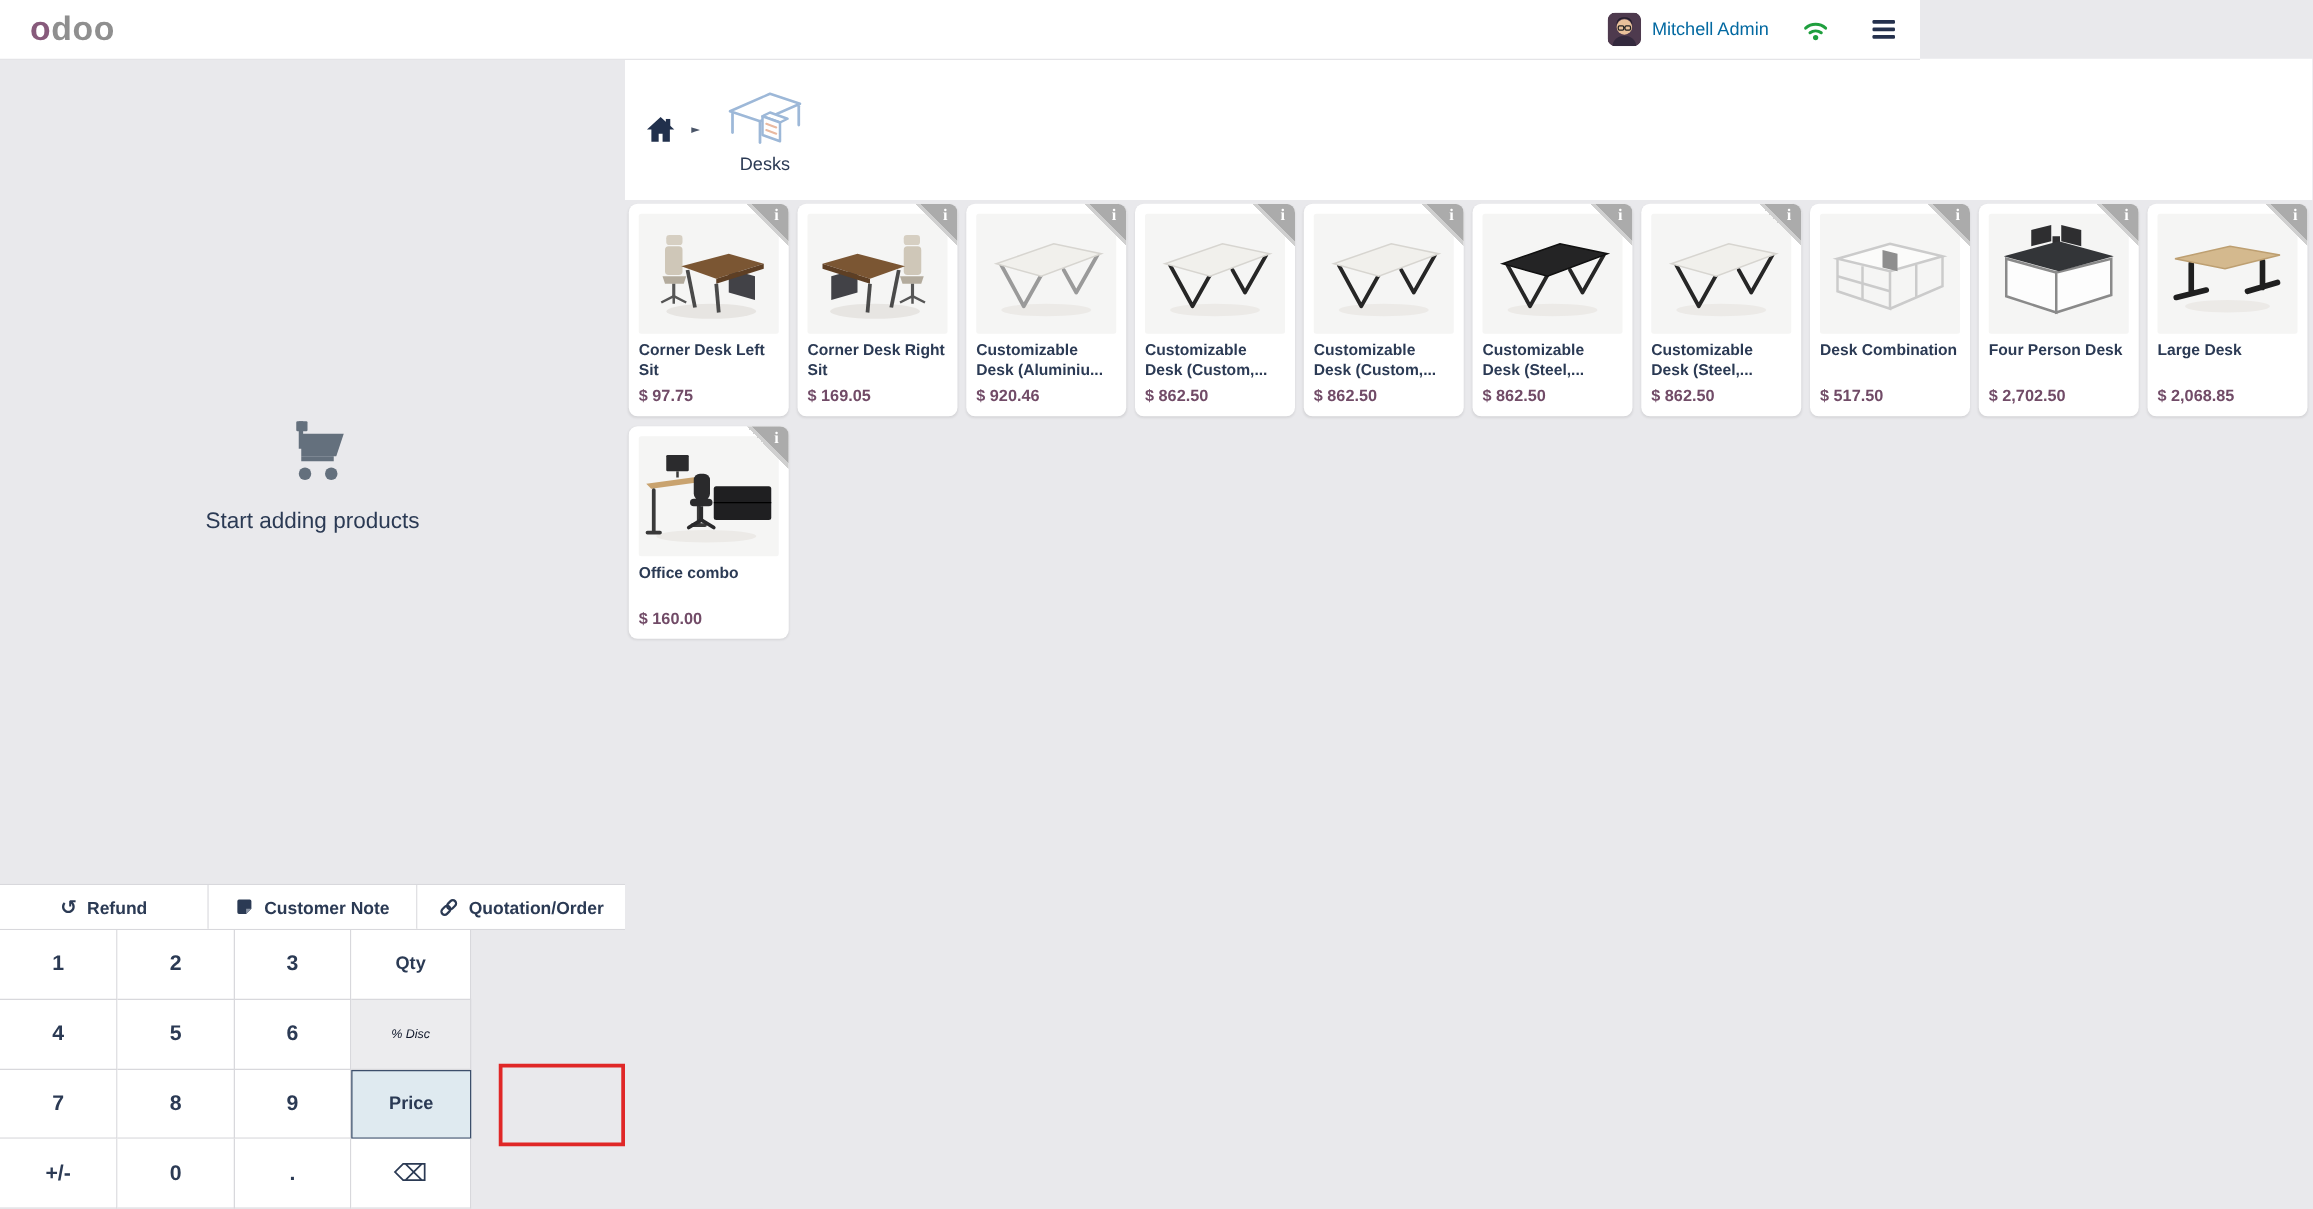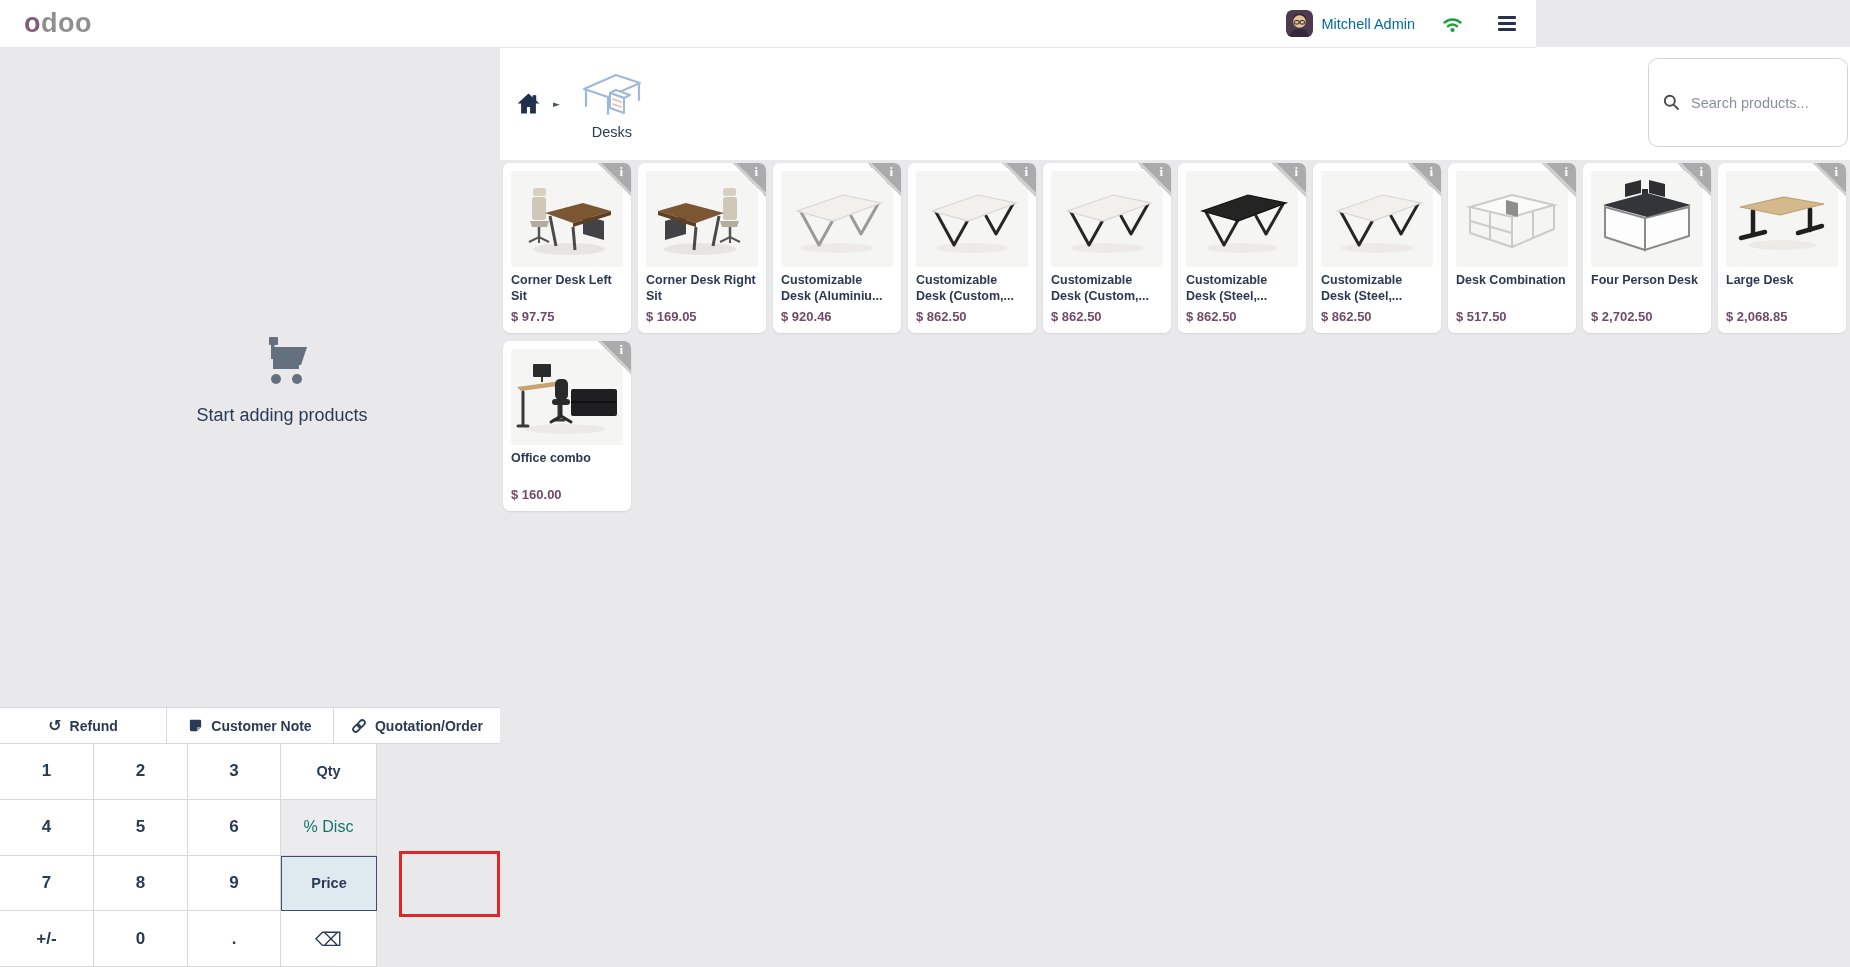--- a/index.html
+++ b/index.html
@@ -16,21 +16,21 @@
   .logo .o2{color:#8f8f8f;}
   .topbar-right{position:absolute;right:0;top:0;height:47px;display:flex;align-items:center;}
   .avatar{width:27px;height:27px;border-radius:6px;overflow:hidden;flex:0 0 auto;cursor:pointer;}
   .user-name{margin-left:9px;font-size:14.5px;color:#0369a1;cursor:pointer;text-align:center;}
   .wifi{margin-left:26px;cursor:pointer;display:flex;align-items:center;}
   .menu-btn{margin-left:30px;margin-right:16px;cursor:pointer;display:flex;flex-direction:column;gap:3.5px;padding:4px;}
   .menu-btn span{display:block;width:18px;height:2.6px;background:#25314d;border-radius:1px;}
 
   
   .left-panel{position:absolute;left:0;top:47px;width:500px;height:920px;background:#e9e9ec;}
-  .cart-empty{position:absolute;top:288px;left:0;width:100%;text-align:center;margin-left:32px;}
+  .cart-empty{position:absolute;top:288px;left:0;width:100%;text-align:center;}
   .cart-empty .msg{margin-top:12px;font-size:18px;color:#2b3a54;}
 
   .action-row{position:absolute;left:0;top:660px;width:500px;height:37px;background:#fff;
     border-top:1px solid #d8d8dc;border-bottom:1px solid #d8d8dc;display:flex;box-sizing:border-box;}
   .action-btn{flex:1;display:flex;align-items:center;justify-content:center;gap:8px;
     font-weight:bold;font-size:14px;color:#2b3a54;border-right:1px solid #d8d8dc;cursor:pointer;background:#fff;}
   .action-btn:last-child{border-right:none;}
   .glyph-icon{font-family:"DejaVu Sans",sans-serif;}
   .refund-glyph{font-size:16px;font-weight:bold;line-height:1;}
 
@@ -40,21 +40,21 @@
     display:flex;align-items:center;justify-content:center;gap:8px;cursor:pointer;box-sizing:border-box;}
   .customer-btn .label{font-weight:bold;font-size:14px;color:#2b3a54;}
   .payment-btn{flex:1;background:#714B67;color:#fff;display:flex;flex-direction:column;
     align-items:center;justify-content:center;gap:24px;cursor:pointer;}
   .payment-btn .label{font-size:17px;font-weight:bold;}
   .numpad-grid{width:377px;display:grid;grid-template-columns:94px 94px 93px 96px;grid-template-rows:repeat(4,1fr);}
   .np-cell{background:#fff;border-right:1px solid #d8d8dc;border-bottom:1px solid #d8d8dc;
     display:flex;align-items:center;justify-content:center;font-size:17px;font-weight:bold;
     color:#2b3a54;cursor:pointer;box-sizing:border-box;}
   .np-cell.mode{font-size:14.5px;}
-  .np-cell.mode-muted{background:#ececee;color:#0f766e;font-weight:normal;font-size:16px;}
+  .np-cell.mode-muted{background:#ececee;color:#0f172a;font-weight:normal;font-size:10px;font-style:italic;}
   .np-cell.mode-highlighted{background:#dfeaf0;border:1px solid #3d4f6b;}
   .np-cell.backspace{font-size:19px;font-weight:normal;font-family:"DejaVu Sans",sans-serif;}
   .annotation-box{position:absolute;left:399px;top:804px;width:101px;height:66px;
     border:3px solid #e02727;box-sizing:border-box;z-index:10;pointer-events:none;}
 
   
   .header{position:absolute;left:500px;top:47px;width:1350px;height:113px;background:#fff;}
   .breadcrumb{position:absolute;left:0;top:0;height:113px;display:flex;align-items:center;padding-left:12px;}
   .home-btn{cursor:pointer;display:flex;align-items:center;padding:4px;}
   .crumb-arrow{margin:0 10px 0 8px;font-size:9px;color:#4a5568;font-family:"DejaVu Sans",sans-serif;}
@@ -194,27 +194,20 @@
         <polygon points="30,26 36,23 50,28 44,31" fill="#fff" stroke="#9db8d8" stroke-width="2" stroke-linejoin="round"></polygon>
         <polygon points="30,26 44,31 44,46 30,41" fill="#fff" stroke="#9db8d8" stroke-width="2" stroke-linejoin="round"></polygon>
         <g stroke="#e9b9a0" stroke-width="1.6" stroke-linecap="round">
           <line x1="33" y1="32" x2="41" y2="35"></line>
           <line x1="33" y1="37" x2="41" y2="40"></line>
         </g>
       </svg>
       <span class="label">Desks</span>
     </div>
   </div>
-  <div class="search-box">
-    <svg width="17" height="17" viewBox="0 0 16 16">
-      <circle cx="6.4" cy="6.4" r="4.7" fill="none" stroke="#4a4a4a" stroke-width="1.8"></circle>
-      <line x1="10" y1="10" x2="14.6" y2="14.6" stroke="#4a4a4a" stroke-width="1.8"></line>
-    </svg>
-    <input type="text" placeholder="Search products..." style="">
-  </div>
 </div>
 
 <div class="product-area">
   <div class="card">
     <div class="info-badge">
       <span class="i">i</span>
     </div>
     <div class="card-img">
         <svg width="112" height="96" viewBox="0 0 112 96">
   <ellipse cx="58" cy="78" rx="36" ry="6" fill="#e7e5e2"></ellipse>

